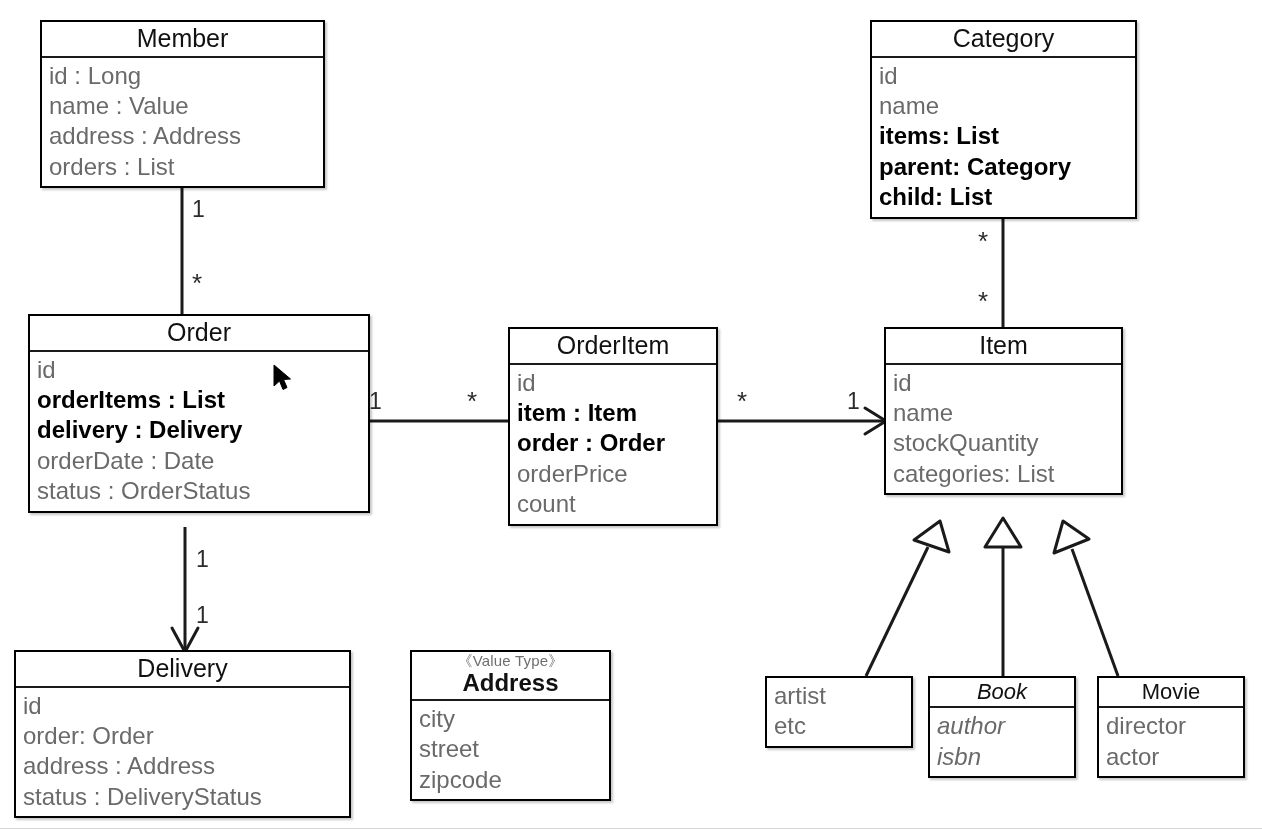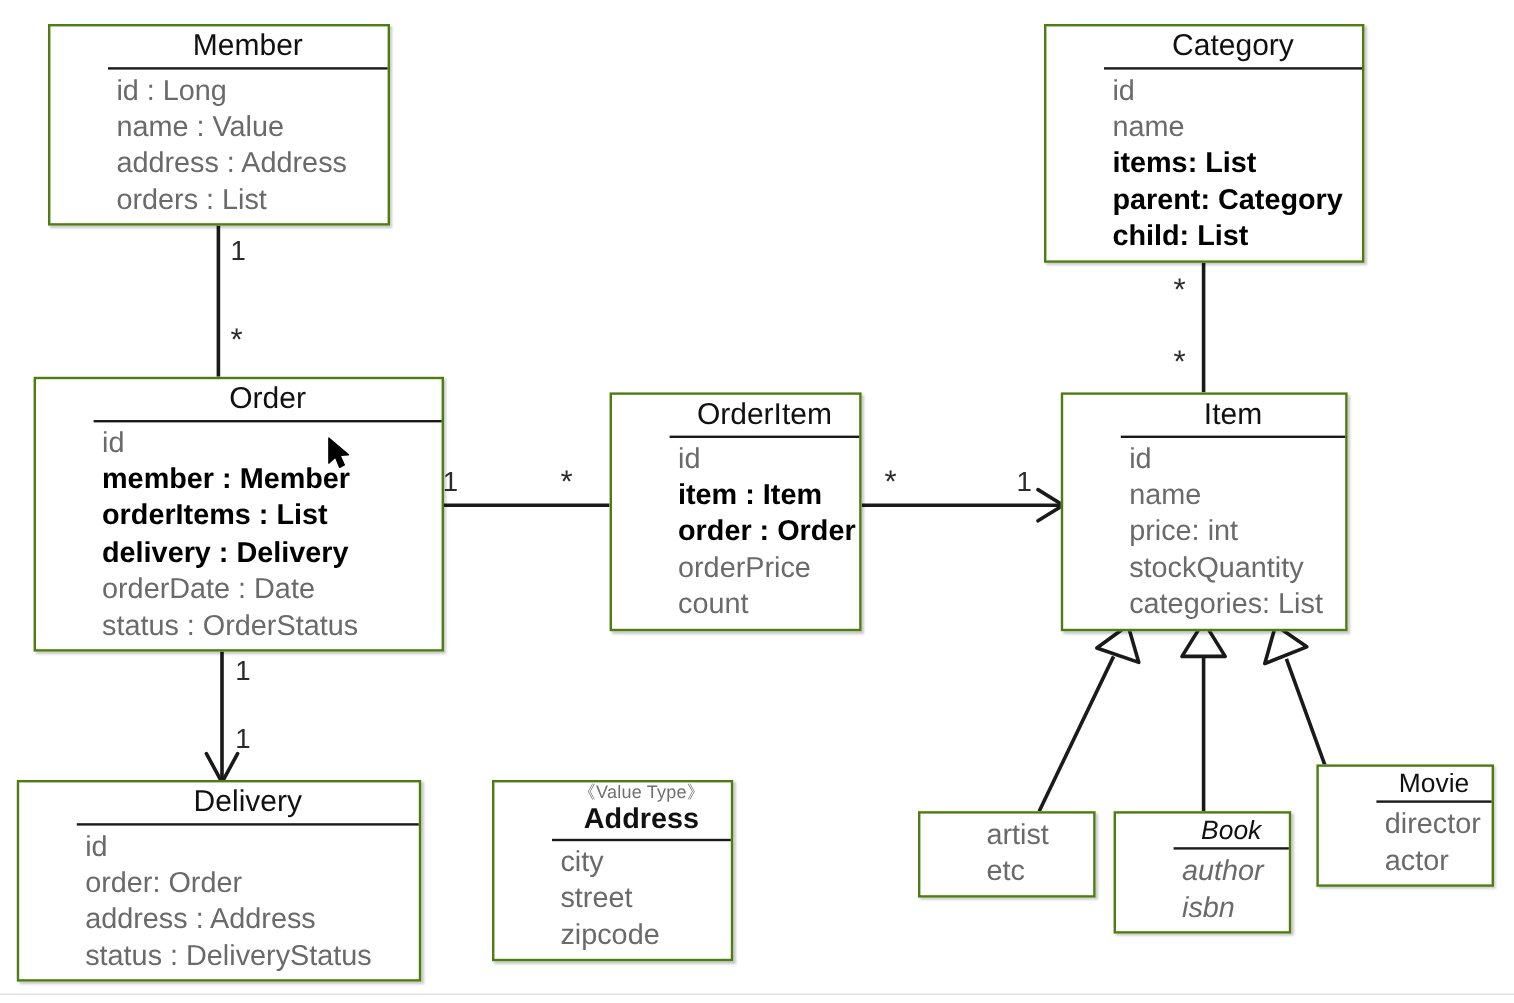--- a/index.html
+++ b/index.html
@@ -25,24 +25,23 @@
     left: 0;
     top: 0;
     width: 1262px;
     height: 836px;
     overflow: visible;
   }
   .uml-class {
     position: absolute;
     box-sizing: border-box;
     background: #ffffff;
-    border: 2px solid #4d7c0f;
+    border: 2px solid #000000;
     box-shadow: 2px 2px 2px rgba(0,0,0,0.22);
     z-index: 3;
-    padding-left: 48px;
   }
   .class-title {
     text-align: center;
     color: #111111;
     font-size: 25px;
     line-height: 1.14;
     padding: 2px 4px 3px 4px;
     border-bottom: 2px solid #1a1a1a;
     white-space: nowrap;
   }
@@ -141,21 +140,20 @@
       <div class="attr">name : Value</div>
       <div class="attr">address : Address</div>
       <div class="attr">orders : List</div>
     </div>
   </div>
 
   <div class="uml-class" style="left:28px; top:314px; width:342px;">
     <div class="class-title">Order</div>
     <div class="class-body">
       <div class="attr">id</div>
-      <div class="attr bold">member : Member</div>
       <div class="attr bold">orderItems : List</div>
       <div class="attr bold">delivery : Delivery</div>
       <div class="attr">orderDate : Date</div>
       <div class="attr">status : OrderStatus</div>
     </div>
   </div>
 
   <div class="uml-class" style="left:508px; top:327px; width:210px;">
     <div class="class-title">OrderItem</div>
     <div class="class-body">
@@ -176,21 +174,20 @@
       <div class="attr bold">parent: Category</div>
       <div class="attr bold">child: List</div>
     </div>
   </div>
 
   <div class="uml-class" style="left:884px; top:327px; width:239px;">
     <div class="class-title">Item</div>
     <div class="class-body">
       <div class="attr">id</div>
       <div class="attr">name</div>
-      <div class="attr">price: int</div>
       <div class="attr">stockQuantity</div>
       <div class="attr">categories: List</div>
     </div>
   </div>
 
   <div class="uml-class" style="left:14px; top:650px; width:337px;">
     <div class="class-title">Delivery</div>
     <div class="class-body">
       <div class="attr">id</div>
       <div class="attr">order: Order</div>
@@ -219,21 +216,21 @@
   </div>
 
   <div class="uml-class" style="left:928px; top:676px; width:148px;font-style:italic;">
     <div class="class-title small-title">Book</div>
     <div class="class-body">
       <div class="attr">author</div>
       <div class="attr">isbn</div>
     </div>
   </div>
 
-  <div class="uml-class" style="left:1097px; top:637px; width:148px;">
+  <div class="uml-class" style="left:1097px; top:676px; width:148px;">
     <div class="class-title small-title">Movie</div>
     <div class="class-body">
       <div class="attr">director</div>
       <div class="attr">actor</div>
     </div>
   </div>
 
   <div class="mult" style="left:192px; top:198px;">1</div>
   <div class="mult star" style="left:192px; top:270px;">*</div>
 

